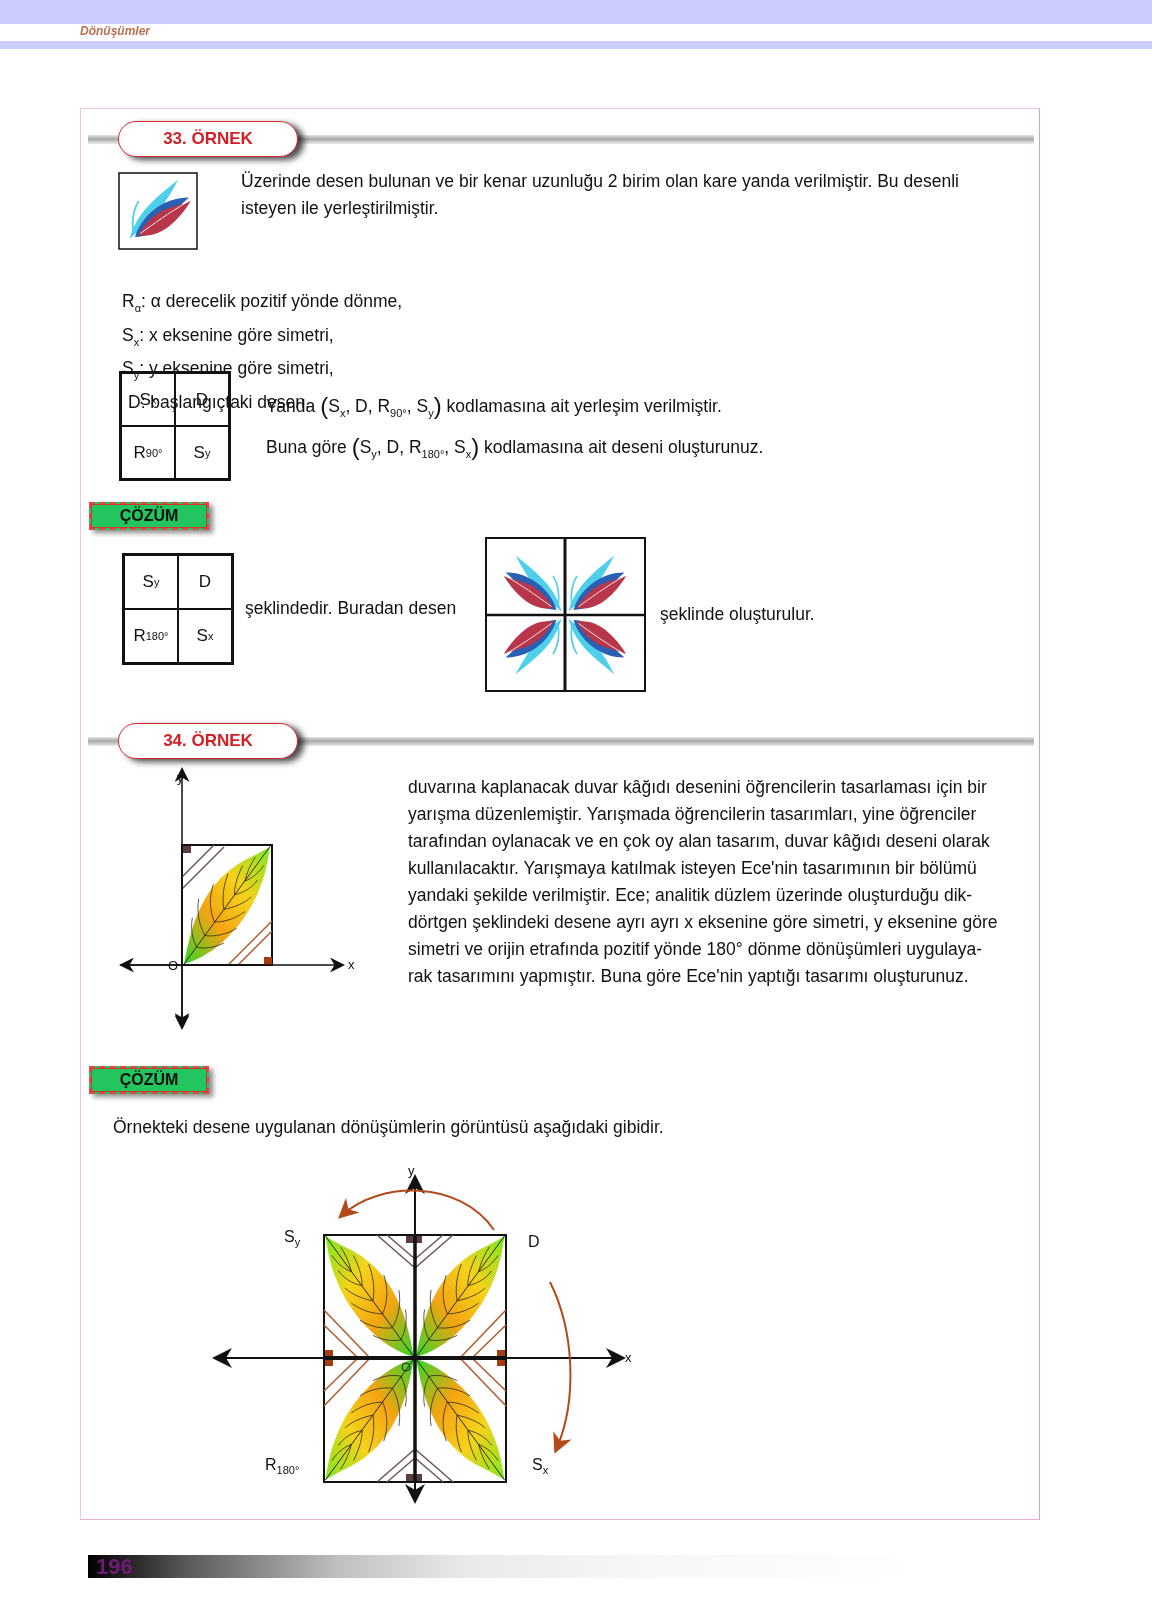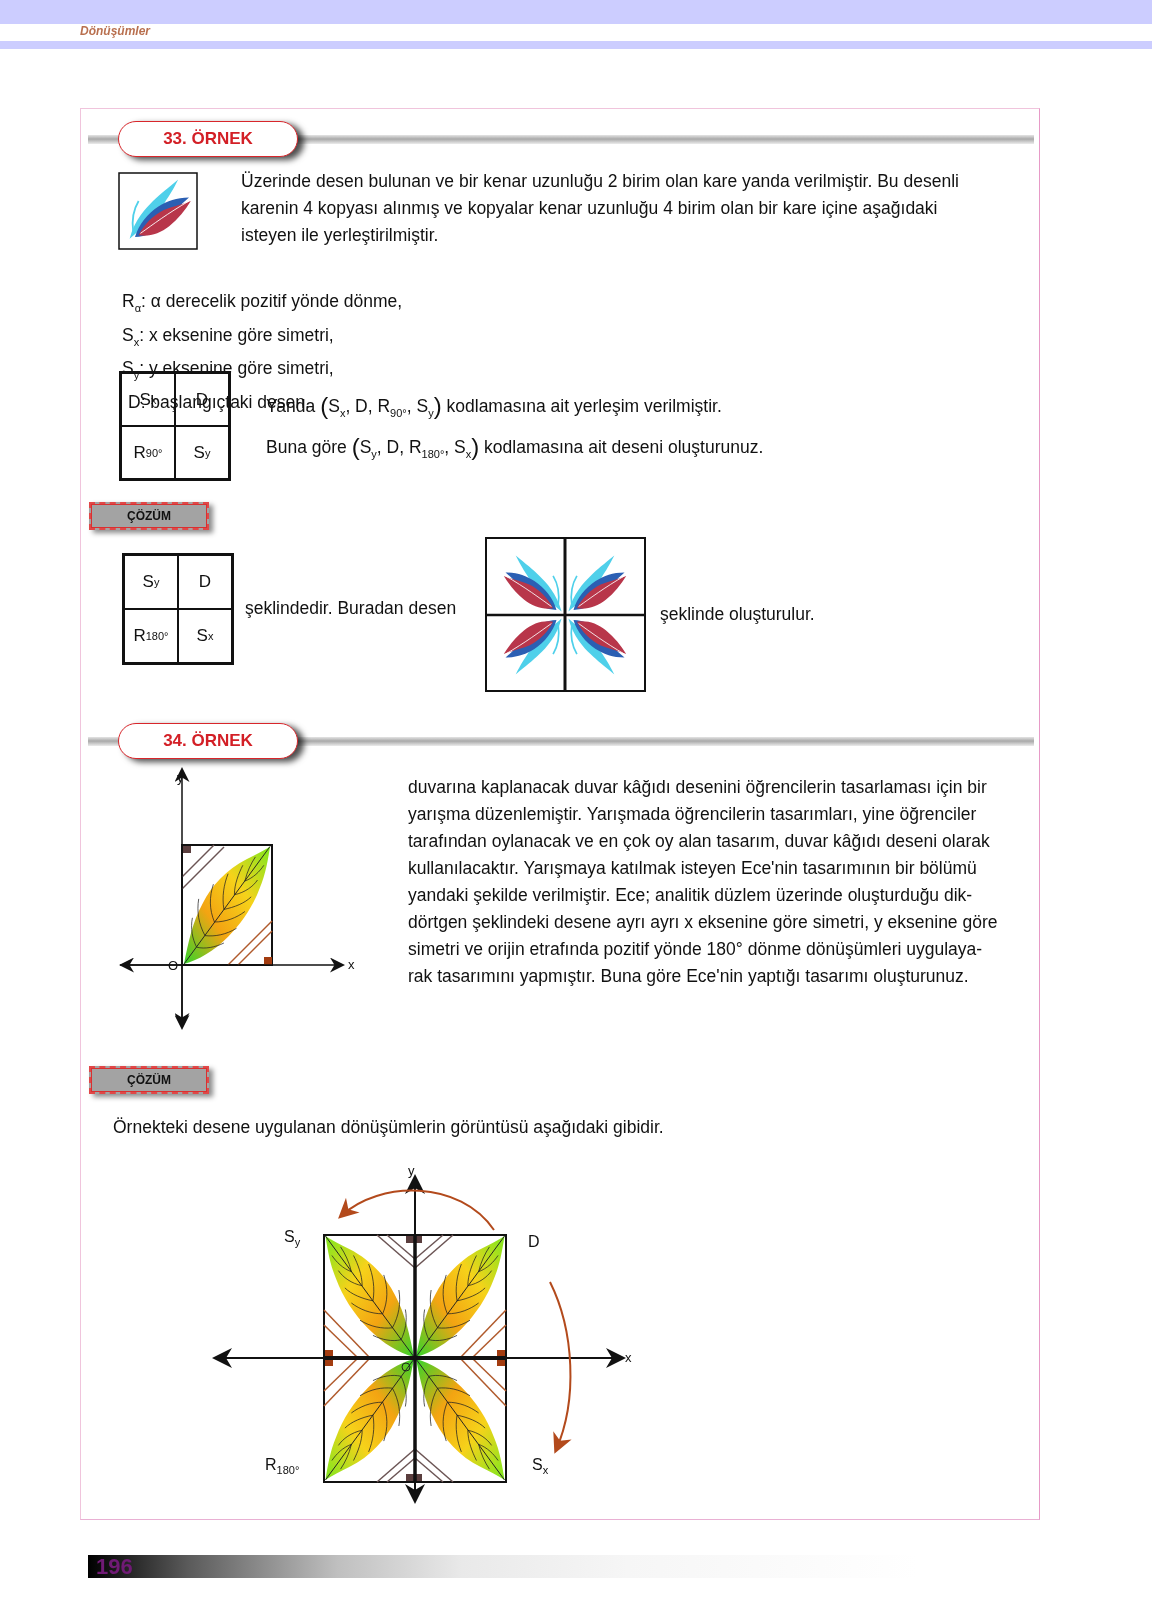--- a/index.html
+++ b/index.html
@@ -26,23 +26,23 @@
   .example-tag {
     height: 36px; width: 180px; box-sizing: border-box;
     border: 1.5px solid #d8262b; border-radius: 20px; background: #fff;
     box-shadow: 6px 3px 6px rgba(0,0,0,0.7);
     display: flex; align-items: center; justify-content: center;
     font-weight: bold; font-size: 17px; color: #d31f26;
   }
   .solution-tag {
     height: 28px; width: 120px; box-sizing: border-box;
     border: 2px dashed #e04848; outline: 1px solid #d93030; outline-offset: -3px;
-    background: #a3a3a3; box-shadow: 4px 3px 5px rgba(0,0,0,0.45);
+    background: #22c55e; box-shadow: 4px 3px 5px rgba(0,0,0,0.45);
     display: flex; align-items: center; justify-content: center;
-    font-weight: bold; font-size: 12px; color: #111;
+    font-weight: bold; font-size: 16px; color: #111;
   }
   .para { font-size: 17.5px; line-height: 27px; color: #111; }
   .grid2 {
     display: grid; grid-template-columns: 1fr 1fr; grid-template-rows: 1fr 1fr;
     border: 2px solid #111; box-sizing: border-box;
   }
   .grid2 > div {
     display: flex; align-items: center; justify-content: center;
     font-size: 17px; border: 1px solid #111;
   }
@@ -111,21 +111,20 @@
 <div class="abs rule" style="left:88px; top:135px; width:946px;"></div>
 <div class="abs example-tag" style="left:118px; top:121px;">33. ÖRNEK</div>
 
 <svg class="abs" style="left:118px; top:172px;" width="80" height="78">
   <rect x="1" y="1" width="78" height="76" fill="#fff" stroke="#111" stroke-width="1.5"></rect>
   <use href="#tulip" transform="translate(8,2) scale(0.9)"></use>
 </svg>
 
 <div class="abs para" style="left:241px; top:168px; width:800px;">
   <div>Üzerinde desen bulunan ve bir kenar uzunluğu 2 birim olan kare yanda verilmiştir. Bu desenli</div>
-  <div>karenin 4 kopyası alınmış ve kopyalar kenar uzunluğu 4 birim olan bir kare içine aşağıdaki</div>
   <div>isteyen ile yerleştirilmiştir.</div>
 </div>
 
 <div class="abs para" style="left:122px; top:251px;margin-top:37px;">
   <div><span>R</span><sub>α</sub><span>: α  derecelik pozitif yönde dönme,</span></div>
   <div><span>S</span><sub>x</sub><span>: x eksenine göre simetri,</span></div>
   <div><span>S</span><sub>y</sub><span>: y eksenine göre simetri,</span></div>
   <div style="padding-left:6px"><span>D</span><span>:  başlangıçtaki desen.</span></div>
 </div>
 

